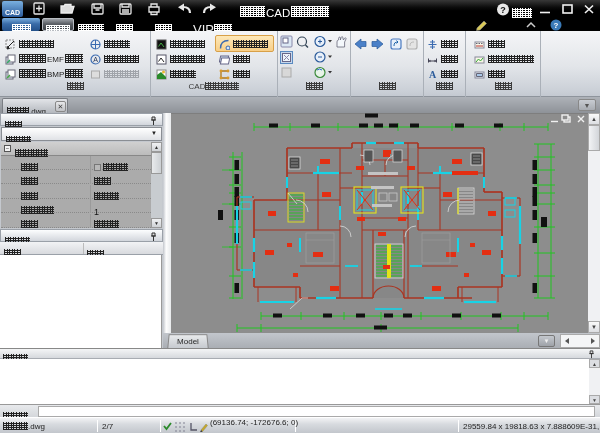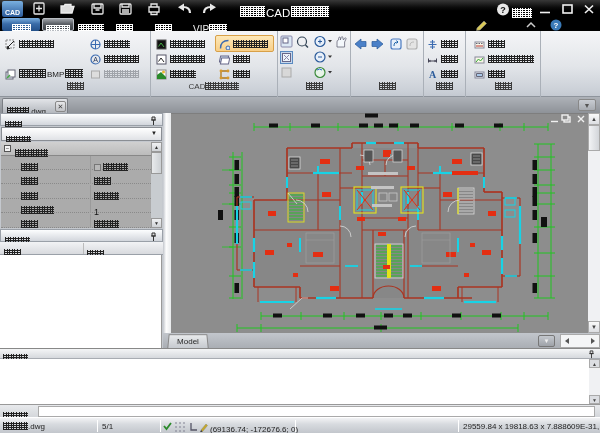--- a/index.html
+++ b/index.html
@@ -45,34 +45,39 @@
 <path d="M47 2.5 55 10M55 2.5 47 10"></path>
 </g>
     </svg>
 </div>
 <div class="ab" style="left:0;top:18px;width:600px;height:13px;background:#000">
 <div class="ab" style="left:2px;top:0px;width:38px;height:13px;background:linear-gradient(#7aaede,#3a6ca8 45%,#235089);border-radius:2px;text-align:center;padding-top:2px"><i class="zw" style="width:19px;height:9px;"></i></div>
 <div class="ab" style="left:42px;top:0px;width:32px;height:13px;background:linear-gradient(#9ea2a8,#5a5e64 45%,#3e4248);border:1px solid #b8bcc2;border-radius:2px;text-align:center;padding-top:2px"><i class="zw" style="width:24px;height:9px;"></i></div>
 <div class="ab" style="left:78px;top:2px;width:26px;height:11px"><i class="zw" style="width:26px;height:9px;"></i></div>
 <div class="ab" style="left:116px;top:2px;width:17px;height:11px"><i class="zw" style="width:17px;height:9px;"></i></div>
 <div class="ab" style="left:155px;top:2px;width:17px;height:11px"><i class="zw" style="width:17px;height:9px;"></i></div>
-<div class="ab" style="left:193px;top:2px;height:11px;white-space:nowrap"><span style="font-size:10px;color:#eee;vertical-align:middle">VIP</span><i class="zw" style="width:18px;height:9px;"></i></div>
+<div class="ab" style="left:193px;top:2px;height:11px;white-space:nowrap"><span style="font-size:13px;color:#eee;vertical-align:middle">VIP</span><i class="zw" style="width:18px;height:9px;"></i></div>
 <svg class="ab" style="left:475px;top:1px" width="120" height="12" viewBox="0 0 120 12">
 <path d="M2 9 9 2l2.5 2.5L5 11l-3.5 .5z" fill="#d8c858" stroke="#888" stroke-width="0.6"></path>
 <path d="M52 8l4-4 4 4" stroke="#ccc" stroke-width="1.5" fill="none"></path>
 <circle cx="81" cy="6" r="5.5" fill="#3a7ab8"></circle>
       <text x="81" y="9" font-size="8" font-weight="bold" text-anchor="middle" fill="#fff" font-family="Liberation Sans">?</text>
 </svg>
 </div>
 <div class="ab" style="left:0;top:31px;width:600px;height:66px;background:linear-gradient(#f4f5f7,#e2e5e9 55%,#ccd1d8 90%,#c4c9d1);border-bottom:1px solid #8e949c">
 <div class="grp" style="left:0;width:151px">
 <div class="ritem" style="left:5px;top:6px"><svg class="ricon" viewBox="0 0 11 11">
           <rect x="1" y="1" width="8" height="8" fill="none" stroke="#888" stroke-dasharray="2 1"></rect>
           <path d="M3 8 9 2M4.5 9.5 2 10l.5-2.5z" stroke="#222" fill="#222" stroke-width="1"></path>
         </svg><i class="z" style="width:35px;height:8px;"></i></div>
+<div class="ritem" style="left:5px;top:21px"><svg class="ricon" viewBox="0 0 11 11">
+          <rect x="1" y="3" width="7" height="7" fill="#e8f0f8" stroke="#667"></rect>
+          <rect x="3" y="1" width="7" height="7" fill="#fff" stroke="#667"></rect>
+          <path d="M2 9l3-3" stroke="#3a6" stroke-width="1.5"></path>
+        </svg><i class="z" style="width:27px;height:9px;"></i><span style="font-size:8px;color:#222;margin:0 1px">EMF</span><i class="z" style="width:18px;height:9px;"></i></div>
 <div class="ritem" style="left:5px;top:36px"><svg class="ricon" viewBox="0 0 11 11">
           <rect x="1" y="3" width="7" height="7" fill="#e8f0f8" stroke="#667"></rect>
           <rect x="3" y="1" width="7" height="7" fill="#fff" stroke="#667"></rect>
           <path d="M2 9l3-3" stroke="#4a4" stroke-width="1.5"></path>
         </svg><i class="z" style="width:27px;height:9px;"></i><span style="font-size:8px;color:#222;margin:12px 1px">BMP</span><i class="z" style="width:18px;height:9px;"></i></div>
 <div class="ritem" style="left:90px;top:6px"><svg class="ricon" viewBox="0 0 11 11">
           <circle cx="5.5" cy="5.5" r="4.5" fill="none" stroke="#3a6ab0" stroke-width="1.2"></circle>
           <path d="M5.5 1v9M1 5.5h9" stroke="#3a6ab0"></path>
         </svg><i class="z" style="width:26px;height:8px;"></i></div>
 <div class="ritem" style="left:90px;top:21px"><svg class="ricon" viewBox="0 0 11 11">
@@ -265,39 +270,39 @@
       <div class="ab" style="left:0;bottom:0;width:11px;height:9px;background:#dcdee2;border:1px solid #aaa;font-size:5px;text-align:center;line-height:8px;color:#444">▼</div>
     </div>
   </div>
 <div class="ab" style="left:0;top:404px;width:600px;height:13px;background:linear-gradient(#e8eaed,#d4d7db);border-top:1px solid #999;padding:2px 0 0 3px"><i class="z" style="width:25px;height:8px;"></i><span style="font-size:8px;color:#222">:</span><div class="ab" style="left:38px;top:1px;width:557px;height:11px;background:#fff;border:1px solid #aaa"></div></div>
 <div class="ab" style="left:0;top:417px;width:600px;height:16px;background:linear-gradient(#f2f3f5,#d8dbdf 40%,#c2c6cc);border-top:1px solid #fff;font-size:8px;color:#222">
 <span class="ab" style="left:3px;top:4px"><i class="z" style="width:25px;height:8px;"></i><span style="font-size:8px;vertical-align:middle">.dwg</span></span>
 <span class="ab" style="left:97px;top:2px;width:1px;height:12px;background:#aaa;border-right:1px solid #fff"></span>
 <span class="ab" style="left:160px;top:2px;width:1px;height:12px;background:#aaa;border-right:1px solid #fff"></span>
 <span class="ab" style="left:295px;top:2px;width:1px;height:12px;background:#aaa;border-right:1px solid #fff"></span>
 <span class="ab" style="left:458px;top:2px;width:1px;height:12px;background:#aaa;border-right:1px solid #fff"></span>
-<span class="ab" style="left:102px;top:4px">5/1</span>
+<span class="ab" style="left:102px;top:4px">2/7</span>
 <svg class="ab" style="left:163px;top:3px" width="45" height="11" viewBox="0 0 45 11">
 <path d="M1 5l2.5 3L8 2" stroke="#2a8a2a" stroke-width="1.8" fill="none"></path>
 <g fill="#778">
         <circle cx="13" cy="2" r="0.8"></circle>
         <circle cx="17" cy="2" r="0.8"></circle>
         <circle cx="21" cy="2" r="0.8"></circle>
         <circle cx="13" cy="6" r="0.8"></circle>
         <circle cx="17" cy="6" r="0.8"></circle>
         <circle cx="21" cy="6" r="0.8"></circle>
         <circle cx="13" cy="10" r="0.8"></circle>
         <circle cx="17" cy="10" r="0.8"></circle>
         <circle cx="21" cy="10" r="0.8"></circle>
       </g>
 <path d="M28 2v7h6" stroke="#556" stroke-width="1.3" fill="none"></path>
 <path d="M38 9l5-6 1.5 1.5-5 6z" fill="#c8a828" stroke="#886" stroke-width="0.5"></path>
       <path d="M38 9l1.5 1.5-2.5 1z" fill="#333"></path>
 </svg>
-<span class="ab" style="left:210px;top:7px">(69136.74; -172676.6; 0)</span>
+<span class="ab" style="left:210px;top:0">(69136.74; -172676.6; 0)</span>
 <span class="ab" style="left:463px;top:4px">29559.84 x 19818.63 x 7.888609E-31,±0</span>
 </div>
 <svg class="ab" style="left:163px;top:113px" width="425" height="220" viewBox="0 0 425 220">
     <path d="M91 14H385" stroke="#21c521" stroke-width="1"></path>
     <path d="M91 10V18" stroke="#21c521" stroke-width="1"></path>
     <path d="M127 10V18" stroke="#21c521" stroke-width="1"></path>
     <path d="M175 10V18" stroke="#21c521" stroke-width="1"></path>
     <path d="M235 10V18" stroke="#21c521" stroke-width="1"></path>
     <path d="M289 10V18" stroke="#21c521" stroke-width="1"></path>
     <path d="M337 10V18" stroke="#21c521" stroke-width="1"></path>

